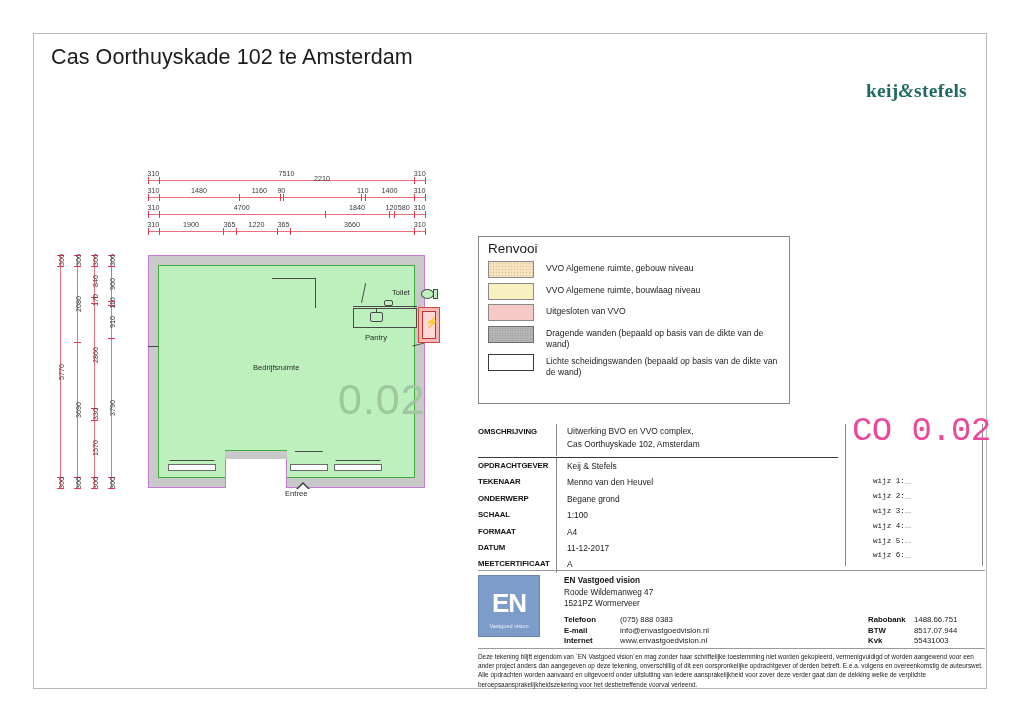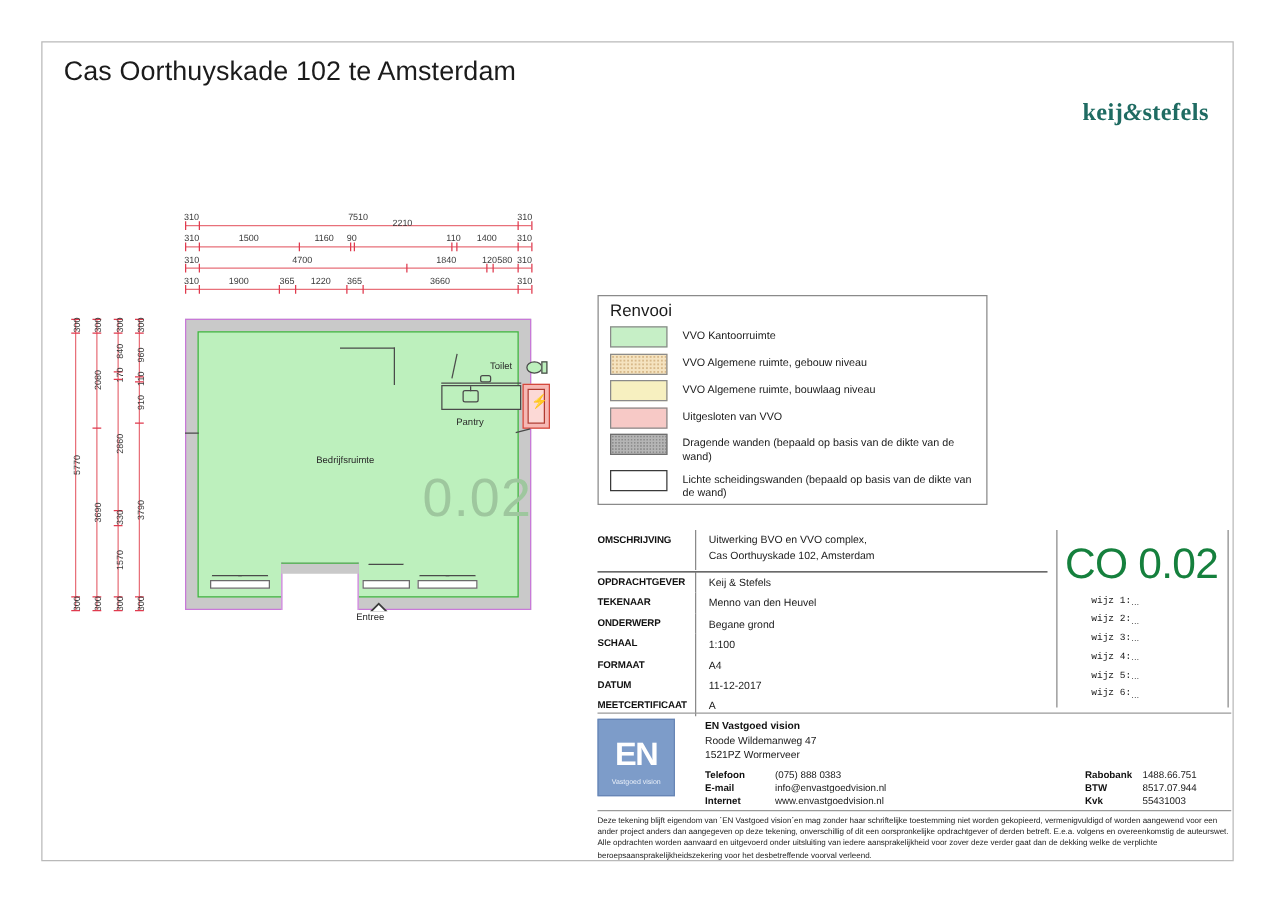--- a/index.html
+++ b/index.html
@@ -54,21 +54,21 @@
 
   
   .tblock{position:absolute;left:478px;top:424px;width:360px;}
   .trow{display:flex;align-items:flex-start;height:16.4px;}
   .trow.tall{height:32px;}
   .tkey{width:78px;flex:0 0 78px;font-size:7.8px;font-weight:700;color:#111;letter-spacing:-.1px;padding-top:3px;}
   .tval{font-size:8.4px;color:#1a1a1a;padding-left:10px;border-left:1px solid #8a8a8a;min-height:100%;box-sizing:border-box;padding-top:2px;line-height:12.6px;flex:1;}
   .trow.tall .tval{padding-top:1px;}
   .thr{position:absolute;left:0;width:360px;height:1px;background:#3a3a3a;}
 
-  .dwgno{position:absolute;left:852px;top:432px;font-size:34px;color:#15803d;letter-spacing:-.6px;white-space:nowrap;}
+  .dwgno{position:absolute;left:852px;top:412px;font-size:34px;color:#ec4899;letter-spacing:-.6px;white-space:nowrap;font-family:Liberation Mono, monospace;}
   .wijz{position:absolute;left:873px;top:474px;}
   .wrow{display:flex;font-size:7.6px;color:#1a1a1a;height:14.8px;align-items:center;}
   .wlab{width:32px;flex:0 0 32px;font-family:Liberation Mono, monospace;}
   .wval{color:#555;}
   .vdiv{position:absolute;left:845px;top:424px;width:1px;height:142px;background:#8a8a8a;}
   .vdiv2{position:absolute;left:982px;top:424px;width:1px;height:142px;background:#8a8a8a;}
 
   
   .footer{position:absolute;left:478px;top:570px;width:507px;height:72px;border-top:1px solid #9a9a9a;box-sizing:border-box;}
   .en-logo{position:absolute;left:0px;top:4px;width:62px;height:62px;background:#7d9cc9;border:1px solid #6785b5;box-sizing:border-box;}
@@ -106,21 +106,21 @@
       <div class="dimtext" style="left: 113.281px; top: 9px; transform: translateX(-50%);">310</div>
       <div class="tick" style="left: 118.562px; top: 17px;"></div>
       <div class="dimtext" style="left: 246.5px; top: 9px; transform: translateX(-50%);">7510</div>
       <div class="tick" style="left: 374.438px; top: 17px;"></div>
       <div class="dimtext" style="left: 379.719px; top: 9px; transform: translateX(-50%);">310</div>
       <div class="tick" style="left: 385px; top: 17px;"></div>
       <div class="dimline dim-h" style="left: 108px; top: 37px; width: 277px;"></div>
       <div class="tick" style="left: 108px; top: 34px;"></div>
       <div class="dimtext" style="left: 113.462px; top: 26px; transform: translateX(-50%);">310</div>
       <div class="tick" style="left: 118.925px; top: 34px;"></div>
-      <div class="dimtext" style="left: 158.924px; top: 26px; transform: translateX(-50%);">1500</div>
+      <div class="dimtext" style="left: 158.924px; top: 26px; transform: translateX(-50%);">1480</div>
       <div class="tick" style="left: 198.924px; top: 34px;"></div>
       <div class="dimtext" style="left: 219.364px; top: 26px; transform: translateX(-50%);">1160</div>
       <div class="tick" style="left: 239.804px; top: 34px;"></div>
       <div class="dimtext" style="left: 241.39px; top: 26px; transform: translateX(-50%);">90</div>
       <div class="tick" style="left: 242.976px; top: 34px;"></div>
       <div class="dimtext" style="left: 281.918px; top: 14px; transform: translateX(-50%);">2210</div>
       <div class="tick" style="left: 320.86px; top: 34px;"></div>
       <div class="dimtext" style="left: 322.798px; top: 26px; transform: translateX(-50%);">110</div>
       <div class="tick" style="left: 324.737px; top: 34px;"></div>
       <div class="dimtext" style="left: 349.406px; top: 26px; transform: translateX(-50%);">1400</div>
@@ -254,24 +254,20 @@
 
   <div class="entree-tri" style="left:256px;top:322px;"></div>
   <div class="entree-tri-in" style="left:258px;top:324px;"></div>
   <div class="lbl-room" style="left:245px;top:329px;">Entree</div>
 </div>
 
 <div class="legend">
   <div class="legend-title">Renvooi</div>
   <div class="legend-rows" id="legend-rows">
       <div class="lrow">
-        <div class="sw" style="background: rgb(198, 239, 198); border: 1px solid rgb(138, 138, 138);"></div>
-        <div class="ltxt">VVO Kantoorruimte</div>
-      </div>
-      <div class="lrow">
         <div class="sw" style="background: radial-gradient(rgb(216, 185, 138) 0.6px, transparent 0.7px) 0% 0% / 3px 3px rgb(245, 227, 192); border: 1px solid rgb(138, 138, 138);"></div>
         <div class="ltxt">VVO Algemene ruimte, gebouw niveau</div>
       </div>
       <div class="lrow">
         <div class="sw" style="background: rgb(247, 240, 192); border: 1px solid rgb(138, 138, 138);"></div>
         <div class="ltxt">VVO Algemene ruimte, bouwlaag niveau</div>
       </div>
       <div class="lrow">
         <div class="sw" style="background: rgb(247, 201, 198); border: 1px solid rgb(138, 138, 138);"></div>
         <div class="ltxt">Uitgesloten van VVO</div>

